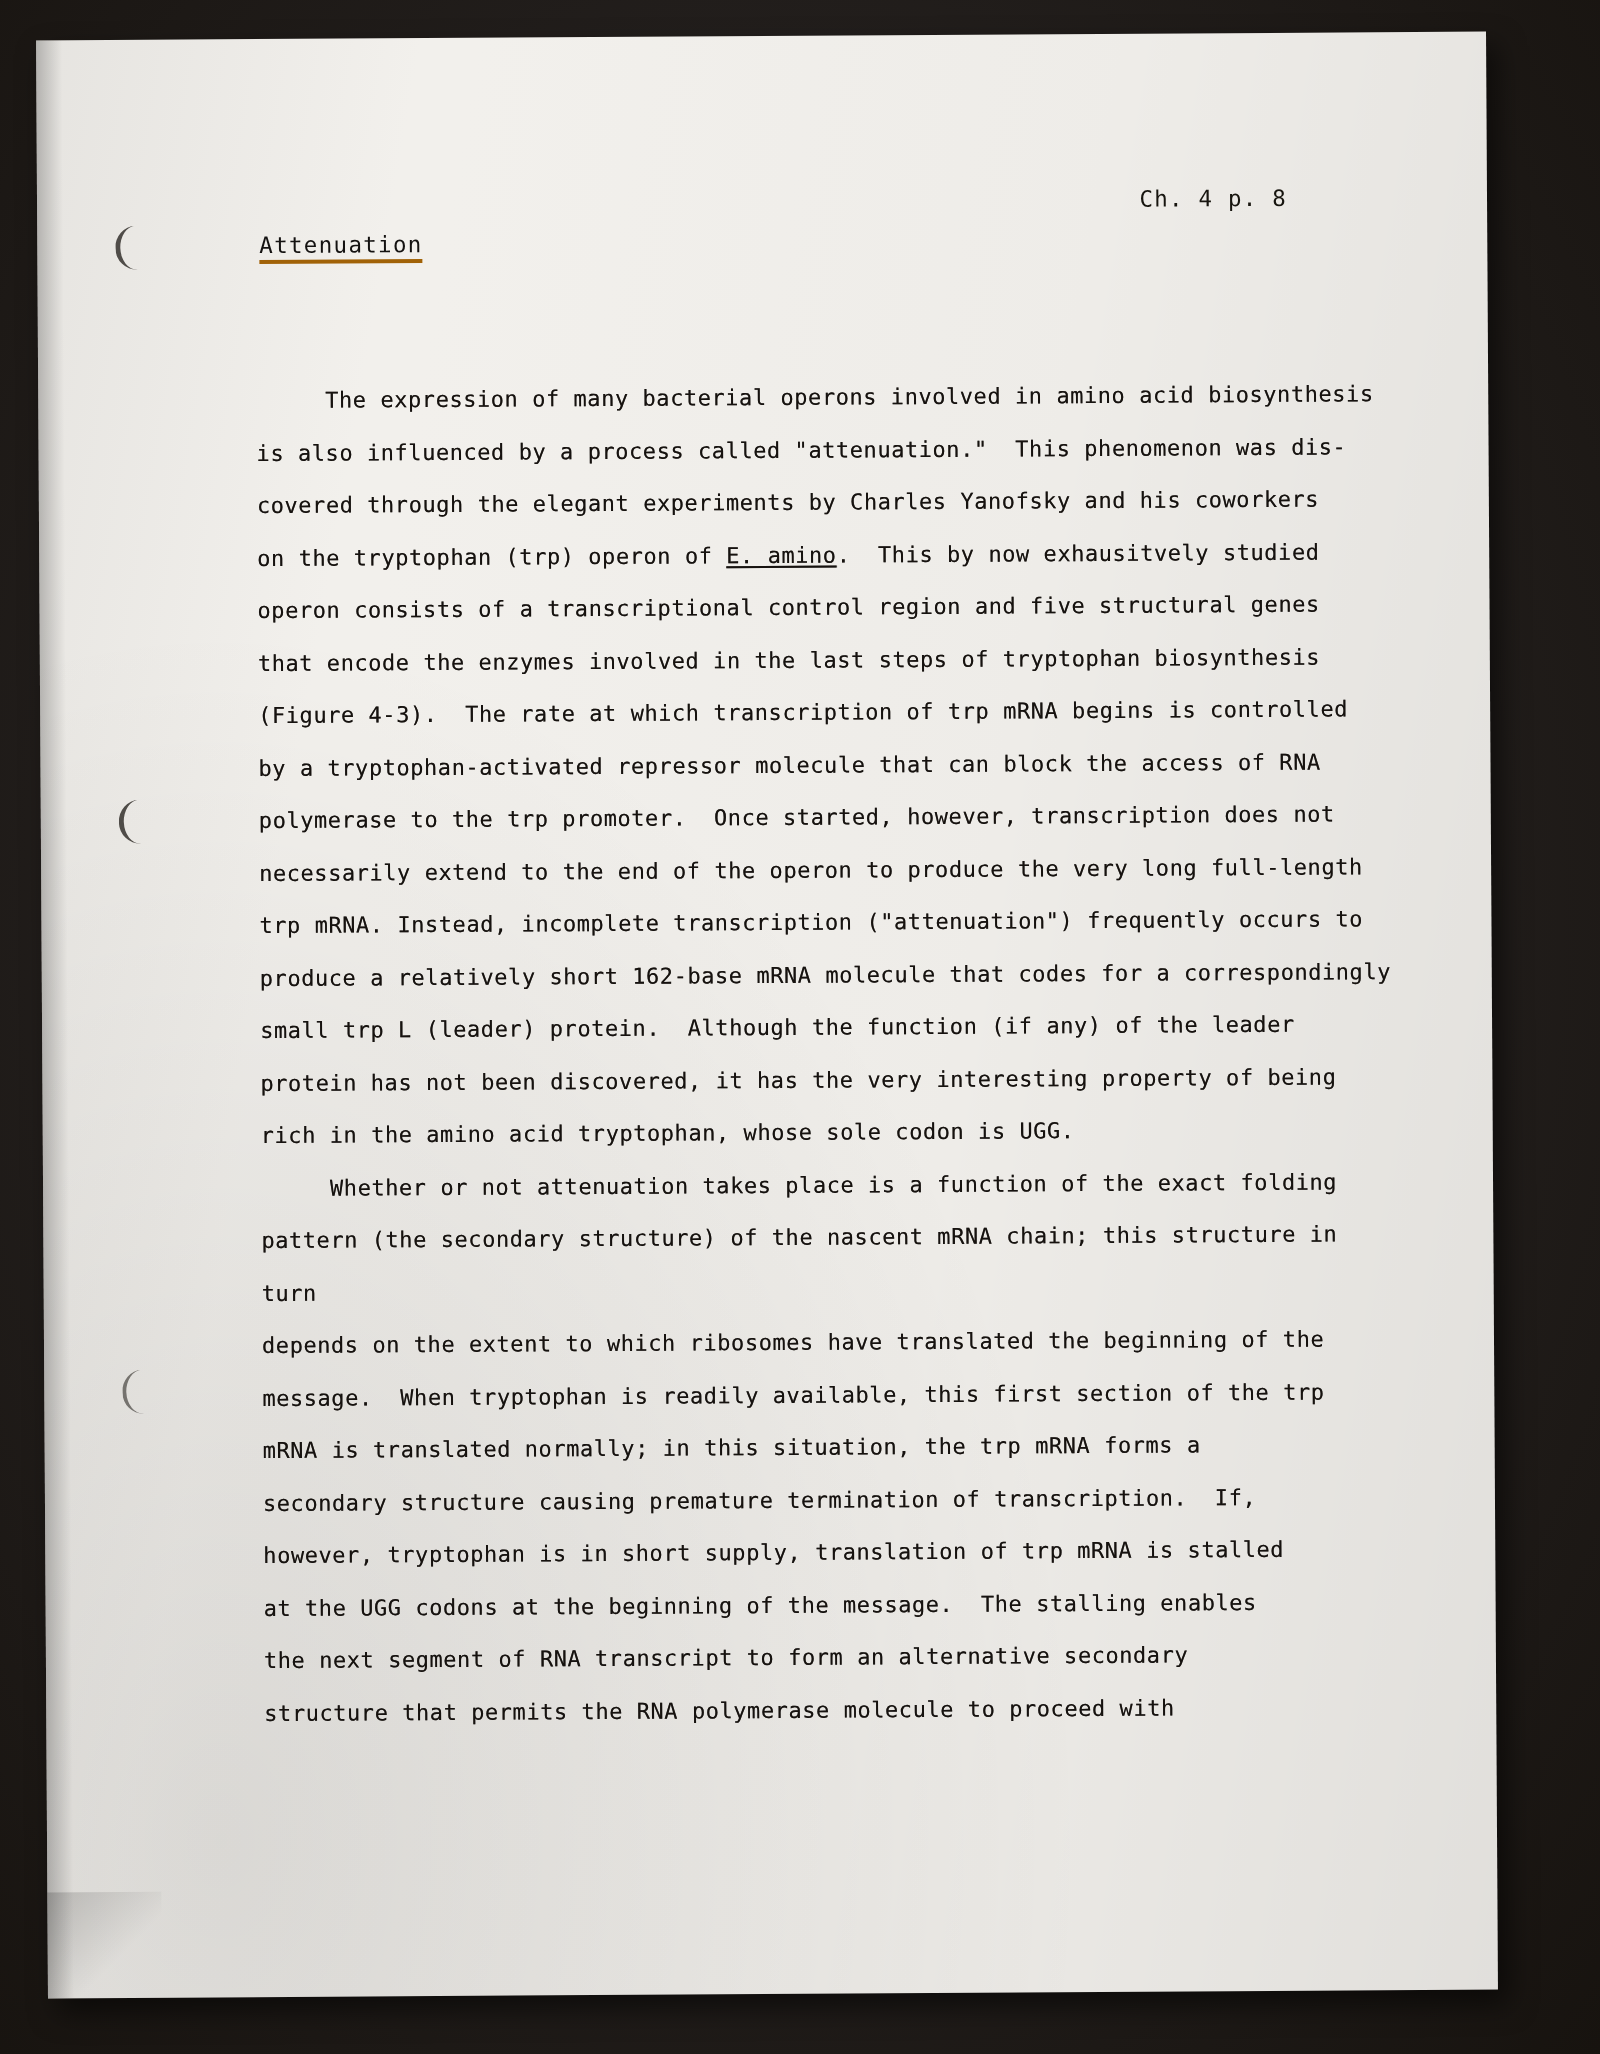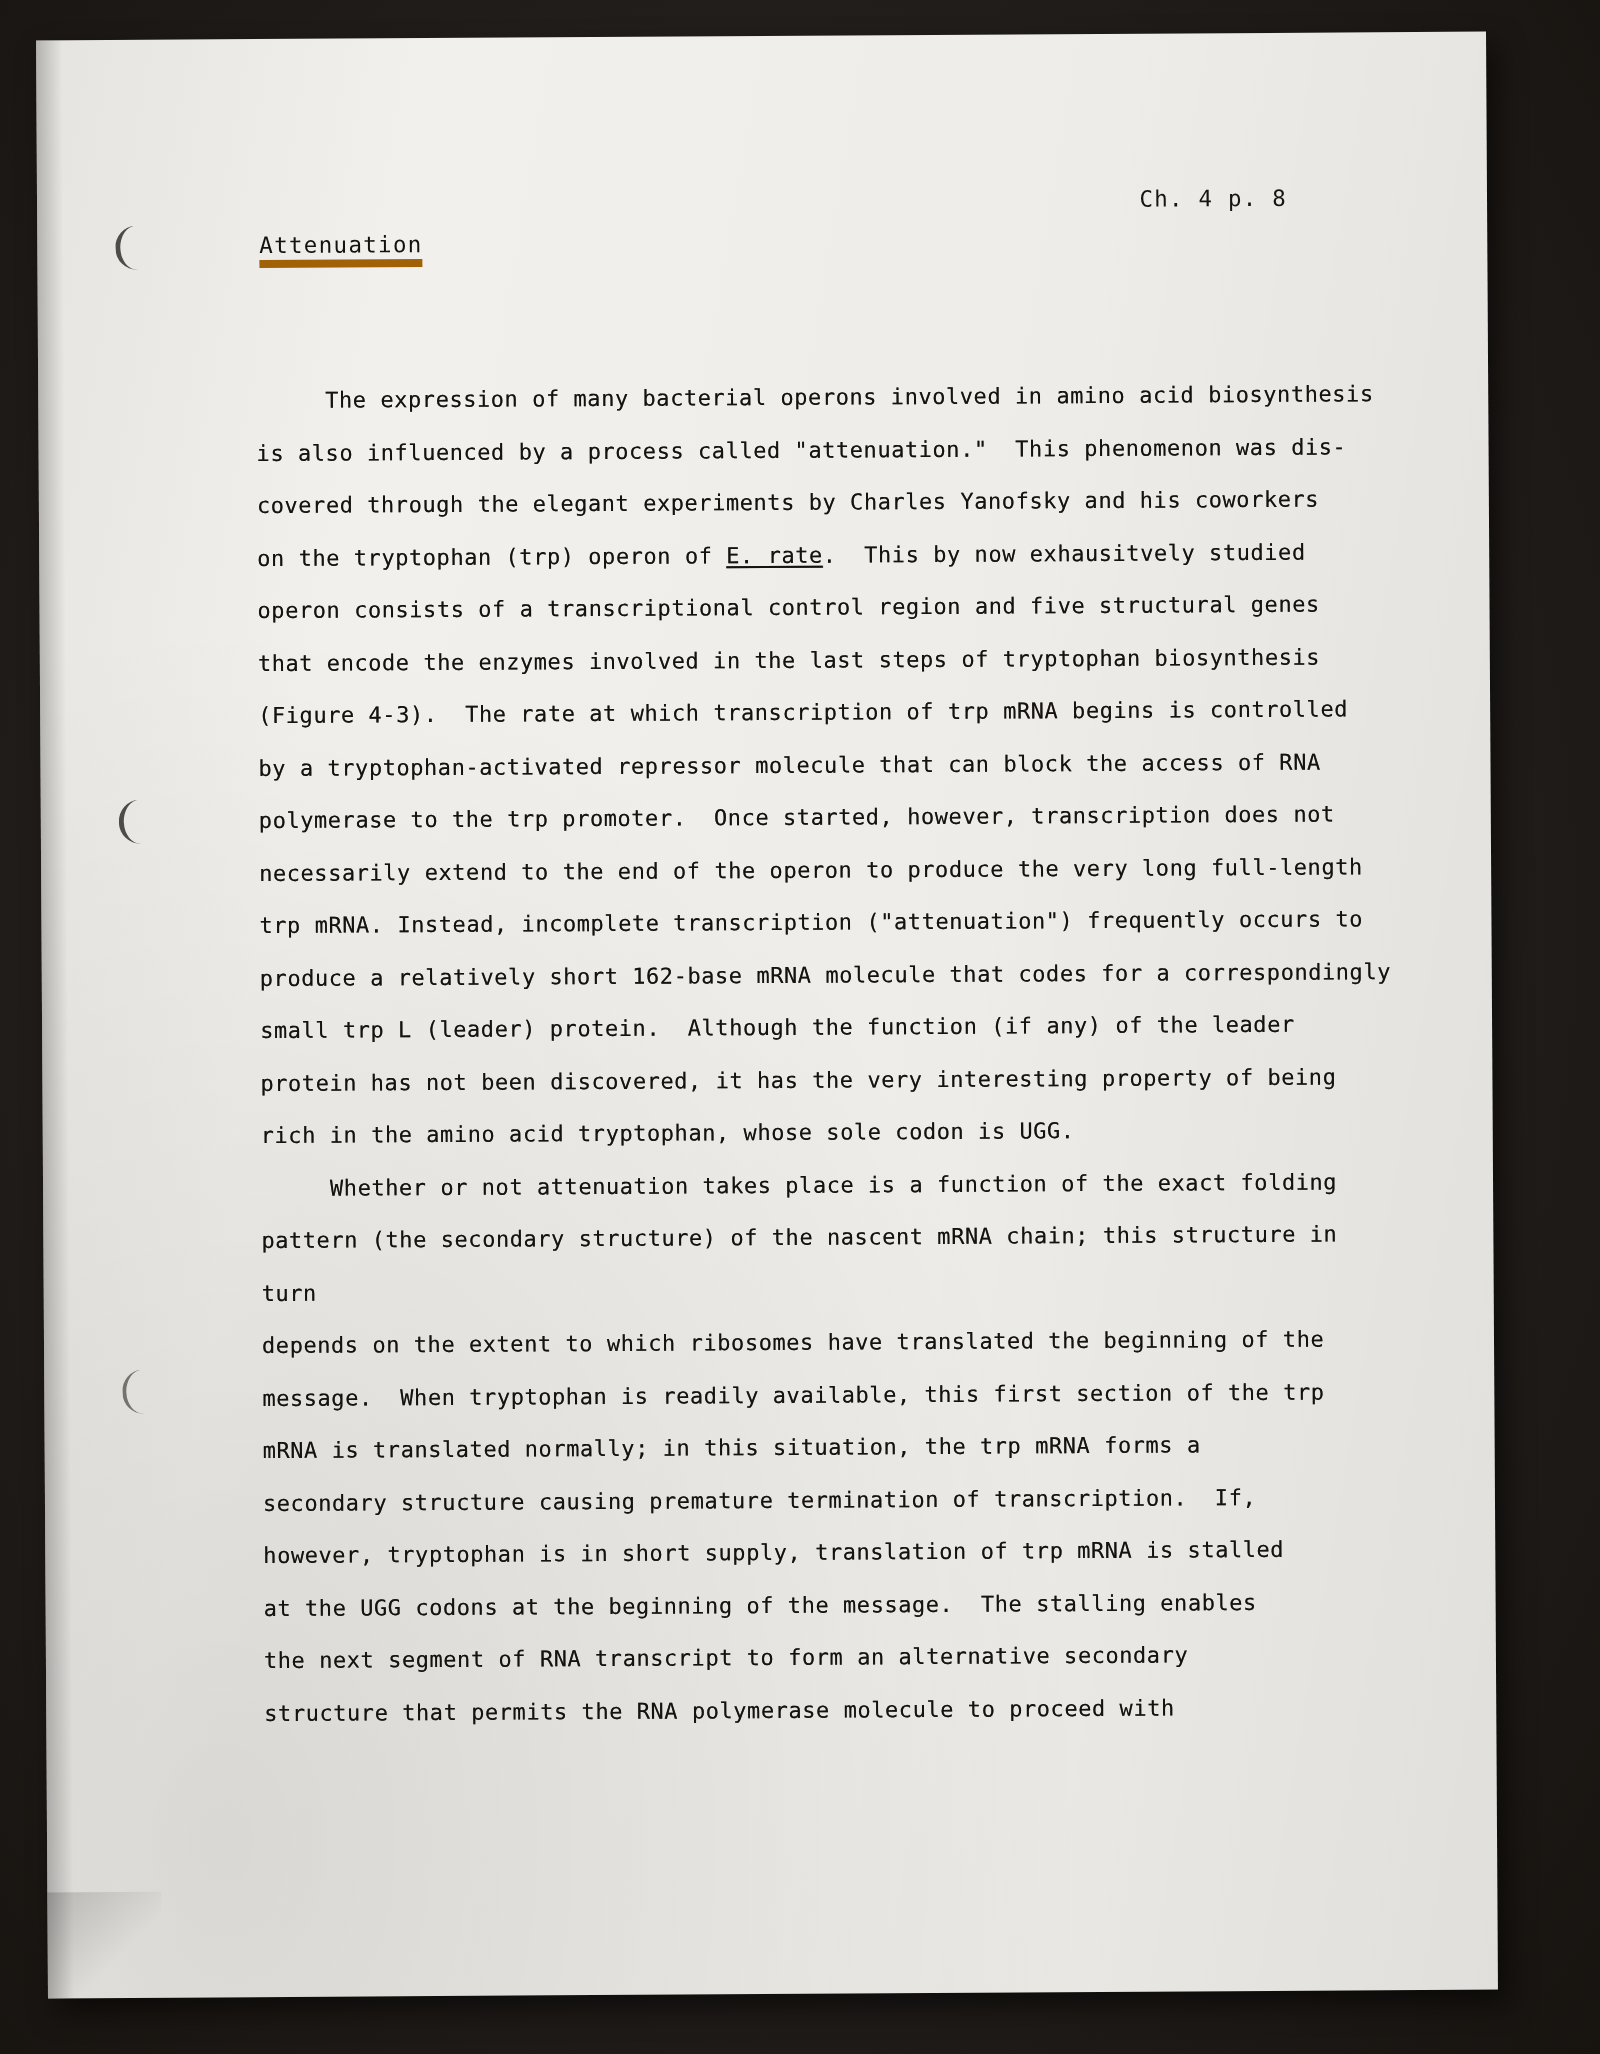--- a/index.html
+++ b/index.html
@@ -70,21 +70,21 @@
     letter-spacing: 1.2px;
     color: #17150f;
   }
 
   .section-title {
     position: absolute;
     top: 194px;
     left: 222px;
     font-size: 22.5px;
     letter-spacing: 1.3px;
-    border-bottom: 8px solid #a16207;
+    border-bottom: 4px solid #a16207;
     padding-bottom: 2px;
     line-height: 1.1;
   }
 
   .body-text {
     position: absolute;
     top: 336px;
     left: 218px;
     width: 1140px;
     font-size: 22px;
@@ -140,21 +140,21 @@
   <div class="sheet-body">
 
     <div class="header-folio">Ch. 4 p. 8</div>
 
     <div class="section-title">Attenuation</div>
 
     <div class="body-text">
       <p><span>     The expression of many bacterial operons involved in amino acid biosynthesis
 is also influenced by a process called "attenuation."  This phenomenon was dis-
 covered through the elegant experiments by Charles Yanofsky and his coworkers
-on the tryptophan (trp) operon of </span><span class="u">E. rate</span><span>.  This by now exhausitvely studied
+on the tryptophan (trp) operon of </span><span class="u">E. amino</span><span>.  This by now exhausitvely studied
 operon consists of a transcriptional control region and five structural genes
 that encode the enzymes involved in the last steps of tryptophan biosynthesis
 (Figure 4-3).  The rate at which transcription of trp mRNA begins is controlled
 by a tryptophan-activated repressor molecule that can block the access of RNA
 polymerase to the trp promoter.  Once started, however, transcription does not
 necessarily extend to the end of the operon to produce the very long full-length
 trp mRNA. Instead, incomplete transcription ("attenuation") frequently occurs to
 produce a relatively short 162-base mRNA molecule that codes for a correspondingly
 small trp L (leader) protein.  Although the function (if any) of the leader
 protein has not been discovered, it has the very interesting property of being

